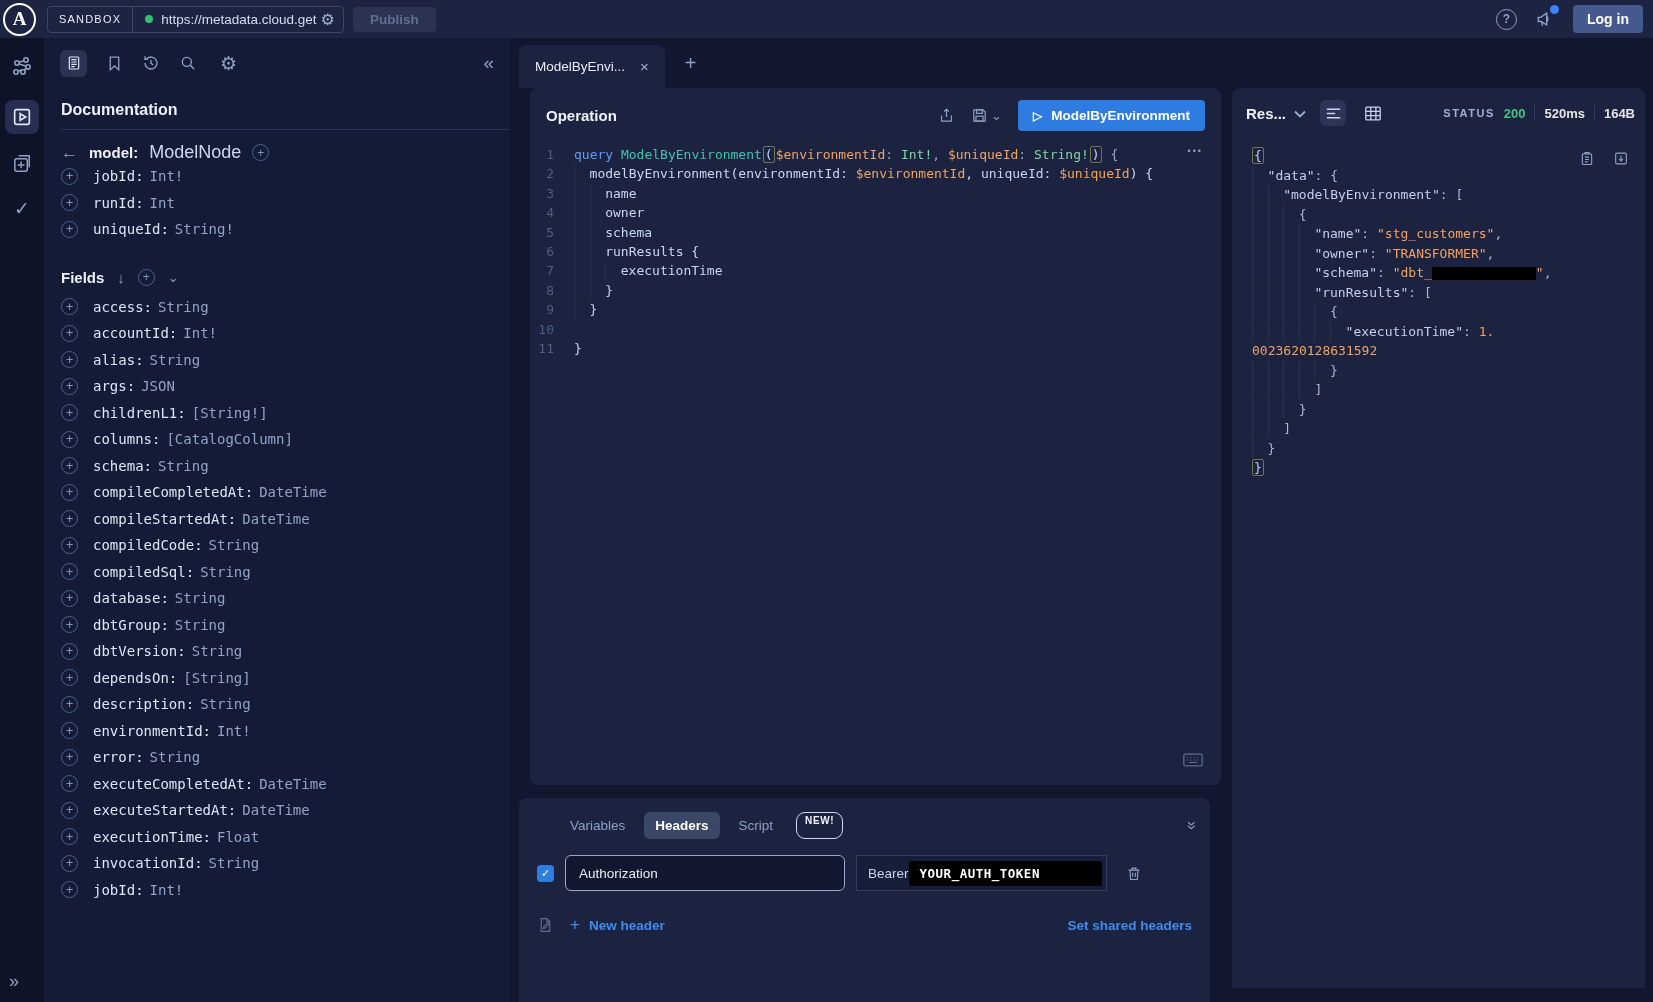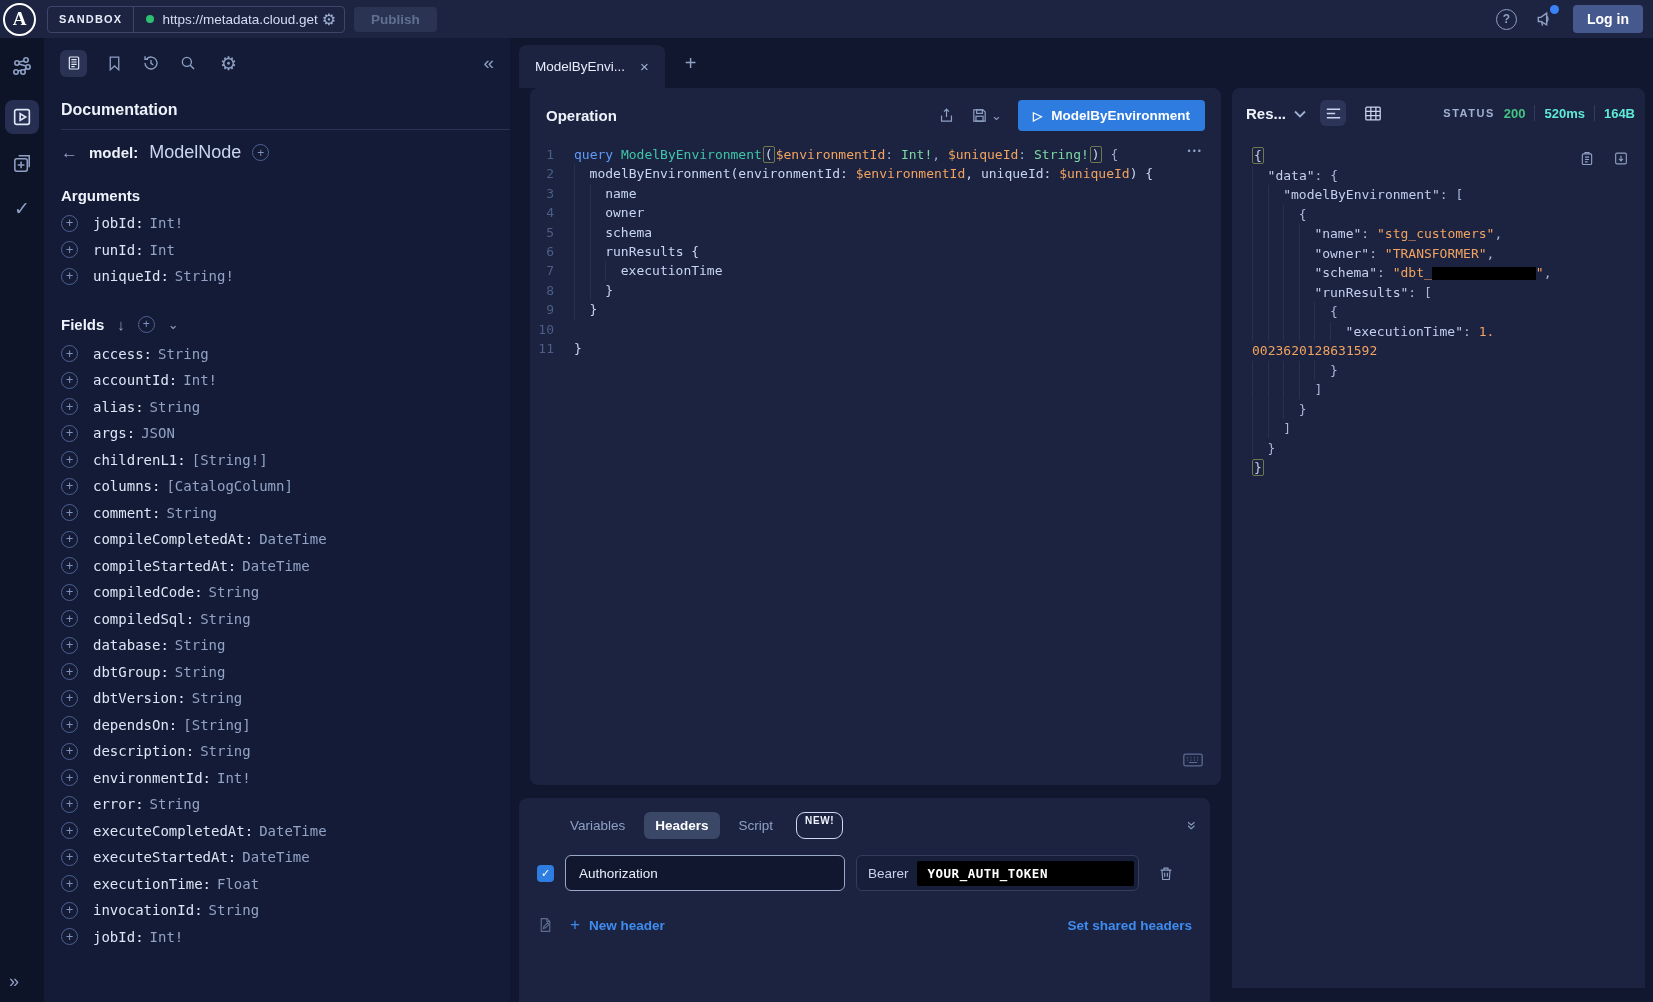--- a/index.html
+++ b/index.html
@@ -4,21 +4,21 @@
 <style>
   * { margin:0; padding:0; box-sizing:border-box; }
   html,body { width:1653px; height:1002px; overflow:hidden; }
   body { background:#10172e; font-family:"Liberation Sans", sans-serif; position:relative; color:#e8eef9; }
   svg { display:block; }
 
   
   .topbar { position:absolute; left:0; top:0; width:1653px; height:38px; background:#1d2442; display:flex; align-items:center; z-index:5; }
   .logo { width:33px; height:33px; border:2.5px solid #fff; border-radius:50%; display:flex; align-items:center; justify-content:center; font-weight:bold; font-size:19px; color:#fff; margin:0 11px 0 3px; font-family:"Liberation Serif", serif; }
   .url-group { display:flex; align-items:center; height:27px; border:1px solid #3c4668; border-radius:4px; overflow:hidden; }
-  .sandbox-chip { display:flex; align-items:center; height:100%; padding:0 11px; font-size:11px; font-weight:bold; letter-spacing:1.2px; color:#e6ebf7; border-right:1px solid #3c4668; }
+  .sandbox-chip { display:flex; align-items:center; height:100%; padding:0 11px; font-size:11px; font-weight:normal; letter-spacing:1.2px; color:#e6ebf7; border-right:1px solid #3c4668; }
   .green-dot { width:8px; height:8px; border-radius:50%; background:#2fbf71; margin:0 8px 0 12px; }
   .url-text { color:#d3dcf0; font-size:13.5px; max-width:165px; white-space:nowrap; overflow:hidden; }
   .gear-glyph { color:#9fb0d0; font-size:16px; margin:0 8px 0 4px; cursor:pointer; }
   .publish-btn { margin-left:9px; padding:5px 17px; background:#2a3352; color:#61708f; font-weight:bold; font-size:13.5px; border:none; border-radius:4px; }
   .tb-spacer { flex:1; }
   .help-circle { width:21px; height:21px; border:1.6px solid #8fa0c4; border-radius:50%; color:#8fa0c4; font-size:12px; font-weight:bold; display:flex; align-items:center; justify-content:center; margin-right:18px; }
   .megaphone-wrap { position:relative; margin-right:18px; color:#8fa0c4; }
   .notif-dot { position:absolute; top:-4px; right:-4px; width:9px; height:9px; background:#3b82f6; border-radius:50%; }
   .login-btn { margin-right:10px; padding:6px 14px; background:#46598e; color:#fff; font-weight:bold; font-size:14px; border:none; border-radius:4px; }
 
@@ -80,41 +80,41 @@
   
   .bottom-panel { position:absolute; top:760px; left:0; width:691px; height:204px; background:#1b2340; border-radius:8px 8px 0 0; }
   .bp-tabs { display:flex; padding:14px 18px 8px 40px; gap:8px; }
   .bp-tab { color:#8fa0c4; font-size:13.5px; padding:6px 11px; }
   .bp-tab.active { background:#3a4767; border-radius:6px; color:#fff; font-weight:bold; }
   .new-badge { margin-left:4px; border:1px solid #cfd8ee; border-radius:9px; padding:2px 8px; font-size:10px; font-weight:bold; letter-spacing:.6px; color:#eef2fb; }
   .bp-collapse { margin-left:auto; color:#8fa0c4; font-size:16px; transform:rotate(90deg); }
   .bp-row { display:flex; align-items:center; gap:11px; padding:8px 18px 0 18px; }
   .hdr-checkbox { width:17px; height:17px; flex:none; background:#2e7de1; border-radius:4px; color:#fff; font-size:11px; display:flex; align-items:center; justify-content:center; }
   .hdr-key { width:280px; height:36px; background:#10172e; border:1px solid #9aa8c8; border-radius:6px; color:#e8eef9; padding:0 13px; font-size:13.5px; font-family:"Liberation Sans", sans-serif; }
-  .hdr-value { width:283px; height:36px; border:1px solid #323d5e; border-radius:6px; display:flex; align-items:center; padding:0 4px 0 11px; gap:8px; color:#c7d2ea; font-size:13.5px; background:#161e3a; }
+  .hdr-value { width:251px; height:36px; border:1px solid #323d5e; border-radius:0; display:flex; align-items:center; padding:0 4px 0 11px; color:#c7d2ea; font-size:13.5px; background:#161e3a; }
   .token-box { flex:1; background:#000; color:#fff; font-family:"DejaVu Sans Mono", monospace; font-weight:bold; font-size:12.5px; padding:5px 11px; letter-spacing:.5px; border-radius:2px; }
   .trash-btn { color:#8fa0c4; margin-left:8px; }
   .bp-footer { display:flex; align-items:center; padding:24px 18px 0; gap:16px; }
   .doc-edit { color:#5d6c90; }
   .new-header { color:#3f8cf0; font-weight:bold; font-size:13.5px; display:flex; align-items:center; gap:9px; }
   .plus-glyph { font-size:17px; font-weight:normal; }
   .shared-headers { margin-left:auto; color:#3f8cf0; font-weight:bold; font-size:13.5px; }
 
   
   .resp-panel { position:absolute; left:1232px; top:88px; width:413px; height:900px; background:#1b2340; border-radius:8px 8px 0 0; }
   .resp-header { display:flex; align-items:center; padding:12px 10px 6px 14px; }
   .resp-title { font-size:15px; font-weight:bold; color:#eef2fb; }
   .resp-chev { color:#9fb0d0; font-size:12px; margin:2px 0 0 8px; }
   .view-chip { width:26px; height:26px; border-radius:6px; display:flex; align-items:center; justify-content:center; color:#c9d4ec; margin-left:14px; }
   .view-chip.sel { background:#2c3558; }
   .status-group { margin-left:auto; display:flex; align-items:center; gap:9px; }
   .status-label { font-size:11px; letter-spacing:1.5px; color:#9fb0d0; font-weight:bold; }
   .status-code { font-size:13px; font-weight:bold; color:#45c483; }
   .vsep { width:1px; height:16px; background:#323d5e; }
-  .metric { font-size:13px; font-weight:bold; color:#5eead4; }
+  .metric { font-size:13px; font-weight:bold; color:#e5e5e5; }
   .json-area { position:relative; padding:14px 0 0 20px; font-family:"DejaVu Sans Mono", monospace; font-size:13px; }
   .json-tools { position:absolute; top:18px; right:16px; display:flex; gap:18px; color:#8fa0c4; }
   .json-line { line-height:19.5px; height:19.5px; white-space:pre; }
   .j-k { color:#c3cfec; } .j-s { color:#f2a360; } .j-n { color:#f2a360; } .j-p { color:#aab8d8; }
   .j-bh { color:#c3cfec; border:1px solid #6e7850; border-radius:2px; padding:0 1px; }
   .redact { display:inline-block; width:104px; height:13px; background:#000; vertical-align:middle; border-radius:1px; }
 </style>
 </head>
 <body>
 
@@ -201,21 +201,20 @@
   <div class="doc-title">Documentation</div>
   <hr class="doc-divider">
 
   <div class="model-row">
     <span class="back-arrow">←</span>
     <span class="model-field">model:</span>
     <span class="model-type">ModelNode</span>
     <span class="plus-circle">+</span>
   </div>
 
-  <div class="section-head">Arguments</div>
   <div>
       <div class="doc-row">
         <span class="plus-circle">+</span>
         <span class="fname">jobId:</span>
         <span class="ftype" style="margin-left: -9px;">Int!</span>
       </div>
       <div class="doc-row">
         <span class="plus-circle">+</span>
         <span class="fname">runId:</span>
         <span class="ftype" style="margin-left: -9px;">Int</span>
@@ -259,21 +258,21 @@
         <span class="fname">childrenL1:</span>
         <span class="ftype" style="margin-left: -9px;">[String!]</span>
       </div>
       <div class="doc-row">
         <span class="plus-circle">+</span>
         <span class="fname">columns:</span>
         <span class="ftype" style="margin-left: -9px;">[CatalogColumn]</span>
       </div>
       <div class="doc-row">
         <span class="plus-circle">+</span>
-        <span class="fname">comment:</span>
+        <span class="fname">schema:</span>
         <span class="ftype" style="margin-left: -9px;">String</span>
       </div>
       <div class="doc-row">
         <span class="plus-circle">+</span>
         <span class="fname">compileCompletedAt:</span>
         <span class="ftype" style="margin-left: -9px;">DateTime</span>
       </div>
       <div class="doc-row">
         <span class="plus-circle">+</span>
         <span class="fname">compileStartedAt:</span>

